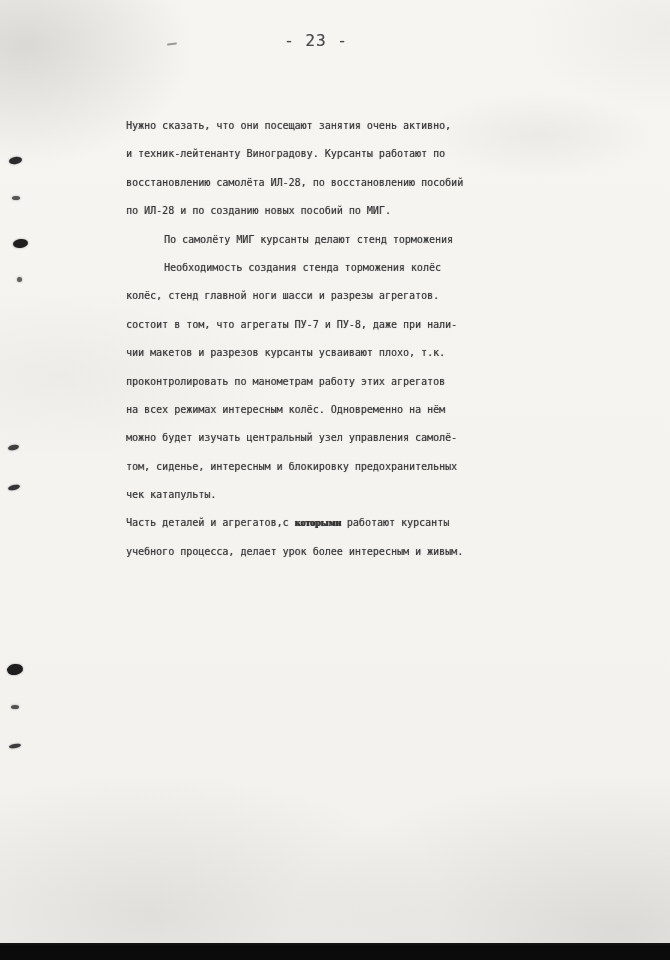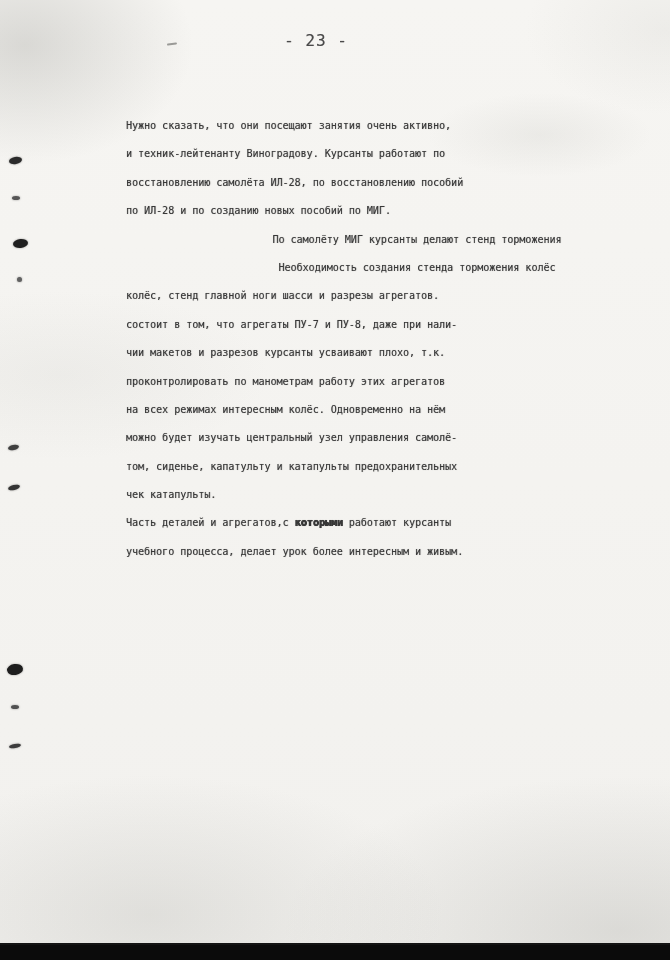--- a/index.html
+++ b/index.html
@@ -25,24 +25,25 @@
     white-space:pre;
   }
   .text-block{
     position:absolute;left:126px;top:112px;width:544px;
     font-size:10px;color:#383838;
   }
   .text-line{
     height:28.4px;line-height:28.4px;white-space:pre;
     text-shadow:0.4px 0.4px 0.7px rgba(50,50,50,0.5);
   }
-  .text-line.indent{padding-left:38px;text-align:center;}
+  .text-line.indent{padding-left:38px;}
   .text-line b{
     font-weight:bold;
     text-shadow:0.9px 0 0 rgba(40,40,40,0.9), 0.4px 0.4px 0.7px rgba(50,50,50,0.6);
+    font-family:Liberation Serif, serif;
   }
   .ink-mark{
     position:absolute;border-radius:50%;
     box-shadow:0 0 2px rgba(20,20,20,0.45);
   }
   .pencil-dash{
     position:absolute;left:167px;top:43px;width:10px;height:2px;
     background:#9a9a97;transform:rotate(-8deg);border-radius:1px;
   }
   .scanner-band{
@@ -66,21 +67,21 @@
       <div class="text-line"><span>восстановлению самолёта ИЛ-28, по восстановлению пособий</span></div>
       <div class="text-line"><span>по ИЛ-28 и по созданию новых пособий по МИГ.</span></div>
       <div class="text-line indent"><span>По самолёту МИГ курсанты делают стенд торможения</span></div>
       <div class="text-line indent"><span>Необходимость создания стенда торможения колёс</span></div>
       <div class="text-line"><span>колёс, стенд главной ноги шасси и разрезы агрегатов.</span></div>
       <div class="text-line"><span>состоит в том, что агрегаты ПУ-7 и ПУ-8, даже при нали-</span></div>
       <div class="text-line"><span>чии макетов и разрезов курсанты усваивают плохо, т.к.</span></div>
       <div class="text-line"><span>проконтролировать по манометрам работу этих агрегатов</span></div>
       <div class="text-line"><span>на всех режимах интересным колёс. Одновременно на нём</span></div>
       <div class="text-line"><span>можно будет изучать центральный узел управления самолё-</span></div>
-      <div class="text-line"><span>том, сиденье, капатульту и катапульты предохранительных</span></div>
+      <div class="text-line"><span>том, сиденье, интересным и блокировку предохранительных</span></div>
       <div class="text-line"><span>чек катапульты.</span></div>
       <div class="text-line"><span>Часть деталей и агрегатов,с </span><b>которыми</b><span> работают курсанты</span></div>
       <div class="text-line"><span>учебного процесса, делает урок более интересным и живым.</span></div>
     </div>
 
   <div class="ink-mark" style="left:9px;top:157px;width:13px;height:7px;background:#2b2b2b;transform:rotate(-10deg);"></div>
   <div class="ink-mark" style="left:12px;top:196px;width:8px;height:4px;background:#565656;"></div>
   <div class="ink-mark" style="left:13px;top:239px;width:15px;height:9px;background:#1f1f1f;transform:rotate(-6deg);"></div>
   <div class="ink-mark" style="left:17px;top:277px;width:5px;height:5px;background:#616161;"></div>
   <div class="ink-mark" style="left:8px;top:445px;width:11px;height:5px;background:#3f3f3f;transform:rotate(-12deg);"></div>

